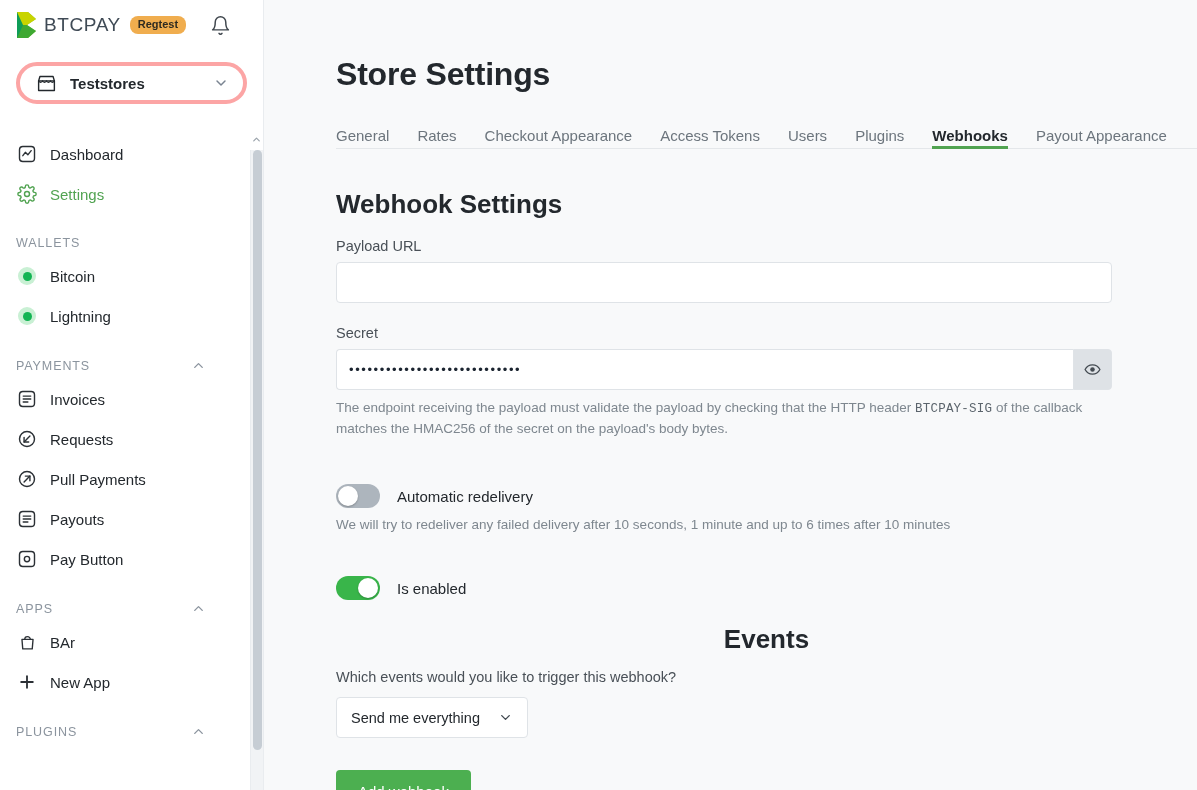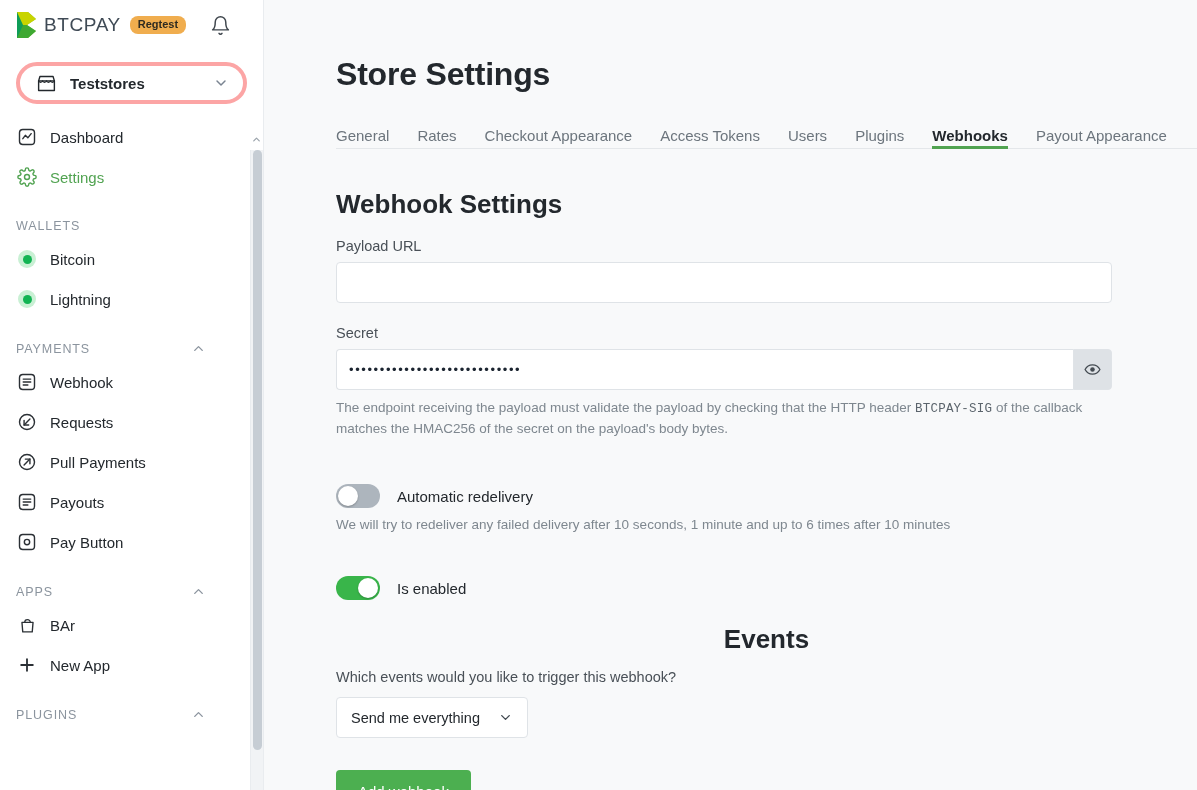--- a/index.html
+++ b/index.html
@@ -81,21 +81,21 @@
   .store-name {
     flex: 1;
     font-size: 15px;
     font-weight: 700;
     color: #23282d;
   }
   .store-caret { flex: 0 0 16px; display: flex; color: #7a8491; }
 
   .nav-scroll {
     position: absolute;
-    top: 111px;
+    top: 128px;
     left: 0;
     width: 223px;
     height: 662px;
     overflow: hidden;
     padding-top: 6px;
   }
 
   .nav-item {
     display: flex;
     align-items: center;
@@ -464,21 +464,21 @@
 
       <div class="nav-item">
         <span class="ico">
           <svg width="20" height="20" viewBox="0 0 24 24" fill="none" stroke="currentColor" stroke-width="1.7" stroke-linecap="round" stroke-linejoin="round">
             <rect x="3" y="3" width="18" height="18" rx="4"></rect>
             <line x1="7.5" y1="8.5" x2="16.5" y2="8.5"></line>
             <line x1="7.5" y1="12" x2="16.5" y2="12"></line>
             <line x1="7.5" y1="15.5" x2="13" y2="15.5"></line>
           </svg>
         </span>
-        <span>Webhook</span>
+        <span>Invoices</span>
       </div>
 
       <div class="nav-item">
         <span class="ico">
           <svg width="20" height="20" viewBox="0 0 24 24" fill="none" stroke="currentColor" stroke-width="1.7" stroke-linecap="round" stroke-linejoin="round">
             <circle cx="12" cy="12" r="9"></circle>
             <line x1="15.5" y1="8.5" x2="8.5" y2="15.5"></line>
             <polyline points="8.5 10 8.5 15.5 14 15.5"></polyline>
           </svg>
         </span>

